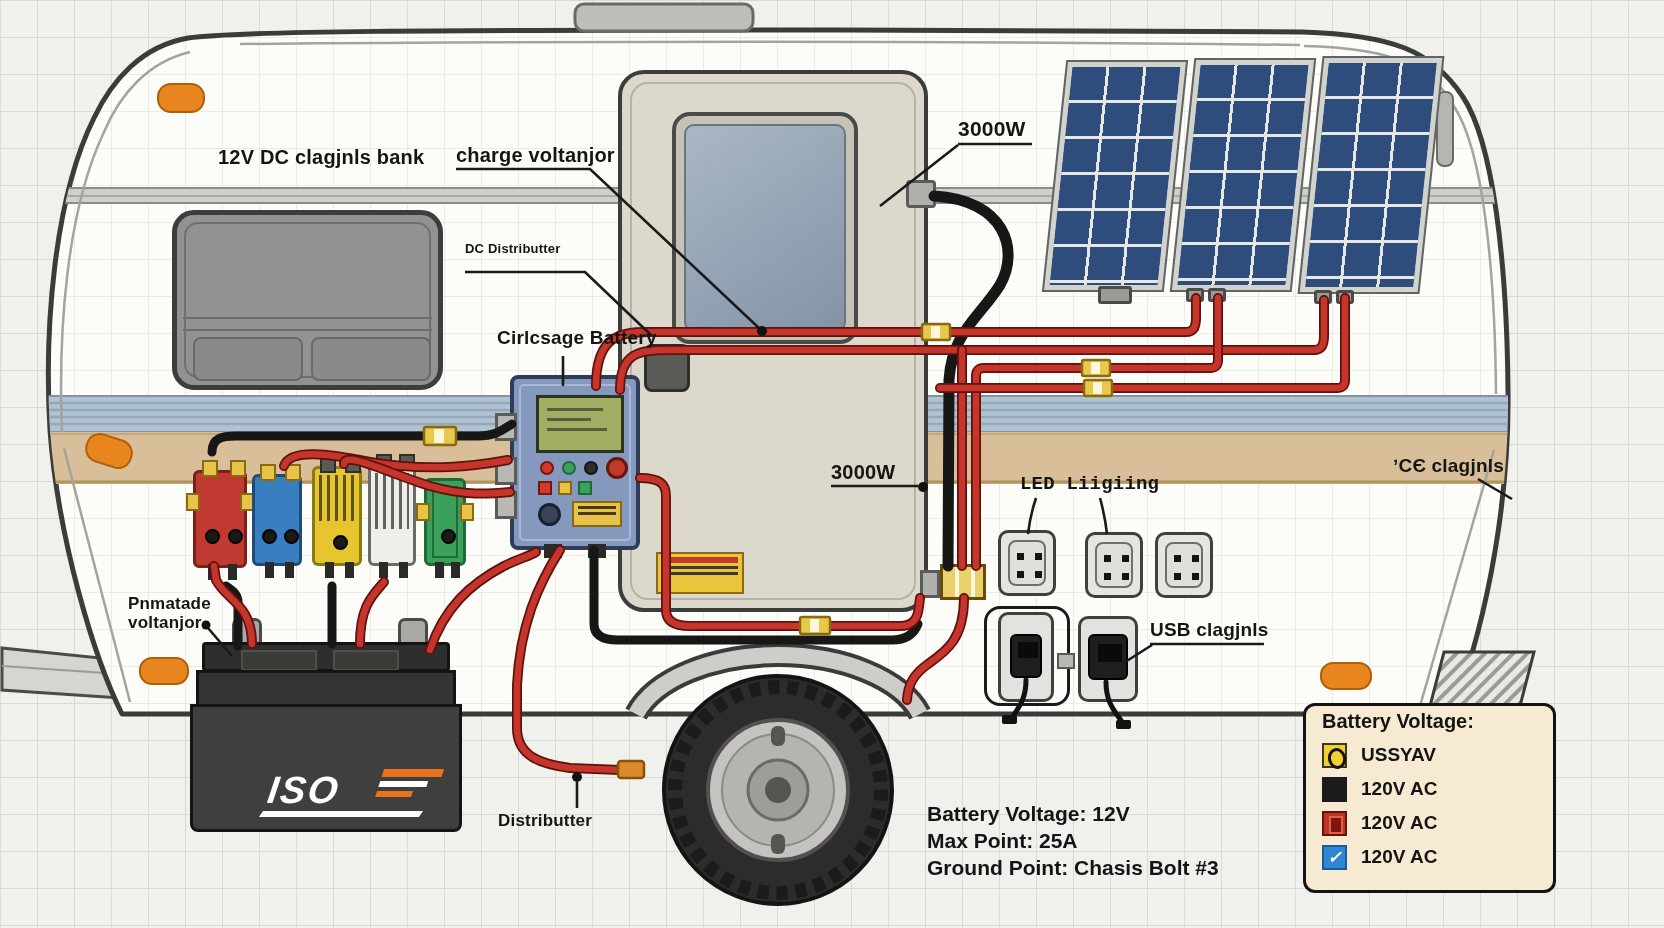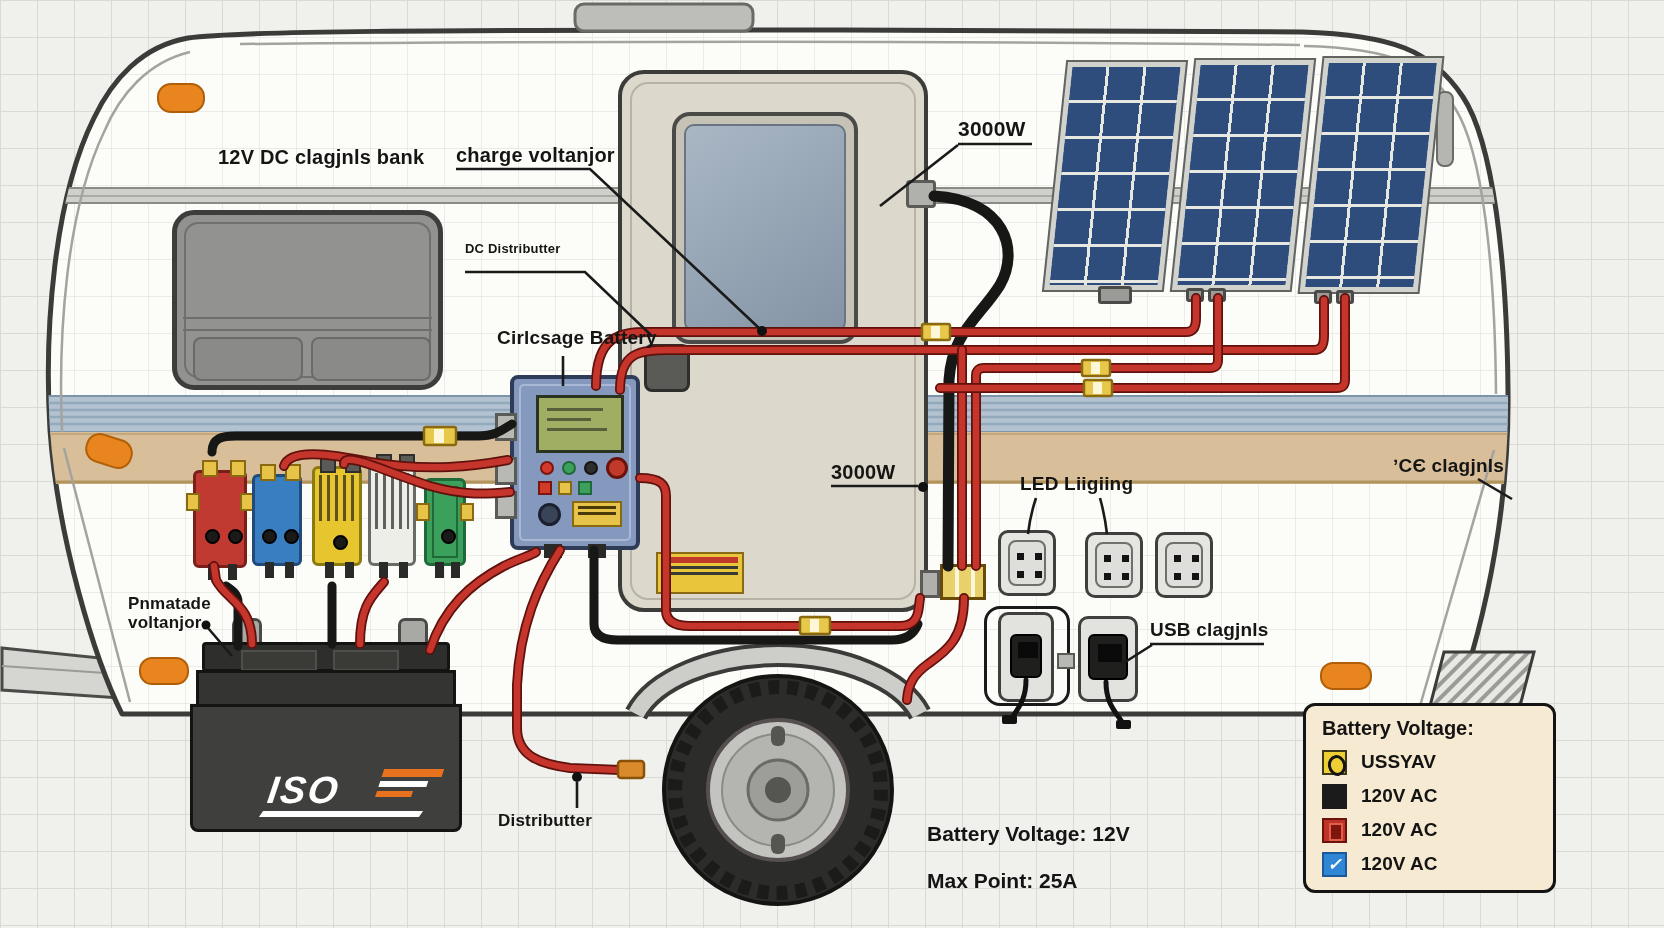--- a/index.html
+++ b/index.html
@@ -83,33 +83,33 @@
   .bat-block{position:absolute;top:5px;height:17px;background:#3a3a36;border:2px solid #4e4e4a;}
   .bat-step{left:196px;top:670px;width:260px;height:38px;background:#343432;border:3px solid #141412;}
   .bat-main{left:190px;top:704px;width:272px;height:128px;background:#3f3f3d;border:3px solid #141412;border-radius:0 0 8px 8px;}
   .iso{position:absolute;left:75px;top:62px;font-style:italic;font-weight:900;font-size:38px;color:#fff;letter-spacing:2px;transform:skewX(-8deg);}
   .isoswoosh{position:absolute;left:68px;top:104px;width:160px;height:6px;background:#fff;transform:skewX(-35deg);}
   .isologo{position:absolute;left:185px;top:62px;width:60px;height:38px;transform:skewX(-18deg);}
   .isologo i{display:block;height:8px;margin-bottom:4px;background:#e8721e;}
   .isologo i:nth-child(2){background:#fff;height:6px;width:80%;}
   .isologo i:nth-child(3){background:#e8721e;height:6px;width:60%;}
   
-  .legend{left:1303px;top:703px;width:253px;height:190px;background:#f7ead2;border:3px solid #141414;border-radius:12px;z-index:4;padding:11px 16px;}
+  .legend{left:1303px;top:703px;width:253px;height:190px;background:#f7ead2;border:3px solid #141414;border-radius:12px;z-index:4;padding:4px 16px;}
   .legend h3{margin:0 0 9px;font-size:20px;color:#141414;}
   .lrow{display:flex;align-items:center;gap:14px;margin-bottom:8px;height:26px;}
   .sw{width:25px;height:25px;box-sizing:border-box;position:relative;flex:0 0 auto;}
   .lrow span{font-size:19px;font-weight:700;color:#141414;}
   .sw-yellow{background:#f0cf35;border:2px solid #3a3a1a;}
   .sw-yellow b{position:absolute;left:4px;top:3px;width:12px;height:15px;border:3px solid #141414;border-radius:50%;transform:rotate(-12deg);}
   .sw-black{background:#1b1b1b;}
   .sw-red{background:#c03328;border:2px solid #6a120c;}
   .sw-red b{position:absolute;left:5px;top:3px;width:10px;height:14px;background:#7e150e;border:2px solid #e0604a;}
   .sw-blue{background:#2e86d4;border:2px solid #1a5a9a;color:#fff;font-weight:900;font-size:17px;text-align:center;line-height:22px;font-style:italic;}
   .info{left:927px;top:800px;z-index:4;}
-  .info div{font-size:21px;font-weight:700;color:#141414;line-height:27px;margin-top:20px;}
+  .info div{font-size:21px;font-weight:700;color:#141414;line-height:27px;}
 </style>
 </head>
 <body>
 
 <div id="canvas">
 
   <svg id="structure" width="1664" height="928" viewBox="0 0 1664 928">
     <defs>
       <pattern id="gridfill" width="37" height="37" patternUnits="userSpaceOnUse">
         <rect width="37" height="37" fill="#fcfcf9"></rect>
@@ -424,30 +424,31 @@
       <path class="lead" d="M 577,782 L 577,808"></path>
     </g>
   </svg>
 
   <div class="lbl" style="left:218px;top:146px;font-size:20px;">12V DC clagjnls bank</div>
   <div class="lbl" style="left:456px;top:144px;font-size:20px;">charge voltanjor</div>
   <div class="lbl" style="left:465px;top:241px;font-size:13px;">DC Distributter</div>
   <div class="lbl" style="left:497px;top:327px;font-size:19px;">Cirlcsage Battery</div>
   <div class="lbl" style="left:958px;top:117px;font-size:21px;">3000W</div>
   <div class="lbl" style="left:831px;top:461px;font-size:20px;">3000W</div>
-  <div class="lbl" style="left:1020px;top:473px;font-size:19px;">LED Liigiing</div>
+  <div class="lbl" style="left:1020px;top:473px;font-size:19px;font-family:Liberation Mono, monospace;">LED Liigiing</div>
   <div class="lbl" style="left:1393px;top:455px;font-size:19px;">ʼCЄ clagjnls</div>
   <div class="lbl" style="left:1150px;top:619px;font-size:19px;">USB clagjnls</div>
   <div class="lbl" style="left:128px;top:594px;font-size:17px;">Pnmatade</div>
   <div class="lbl" style="left:128px;top:613px;font-size:17px;">voltanjor</div>
   <div class="lbl" style="left:498px;top:811px;font-size:17px;">Distributter</div>
 
   <div class="comp info">
     <div>Battery Voltage: 12V</div>
     <div>Max Point: 25A</div>
+    <div>Ground Point: Chasis Bolt #3</div>
   </div>
 
   <div class="comp legend">
     <h3>Battery Voltage:</h3>
     <div class="lrow">
       <div class="sw sw-yellow">
           <b></b>
         </div>
       <span>USSYAV</span>
     </div>

